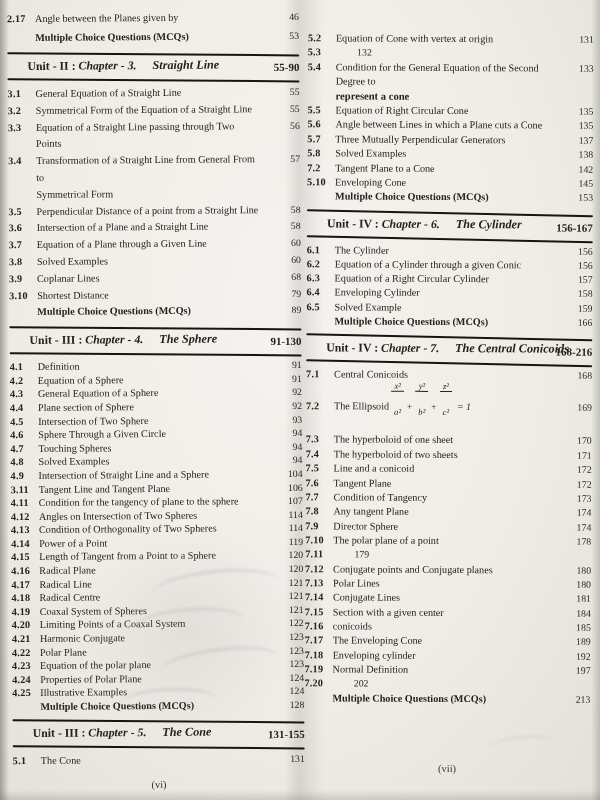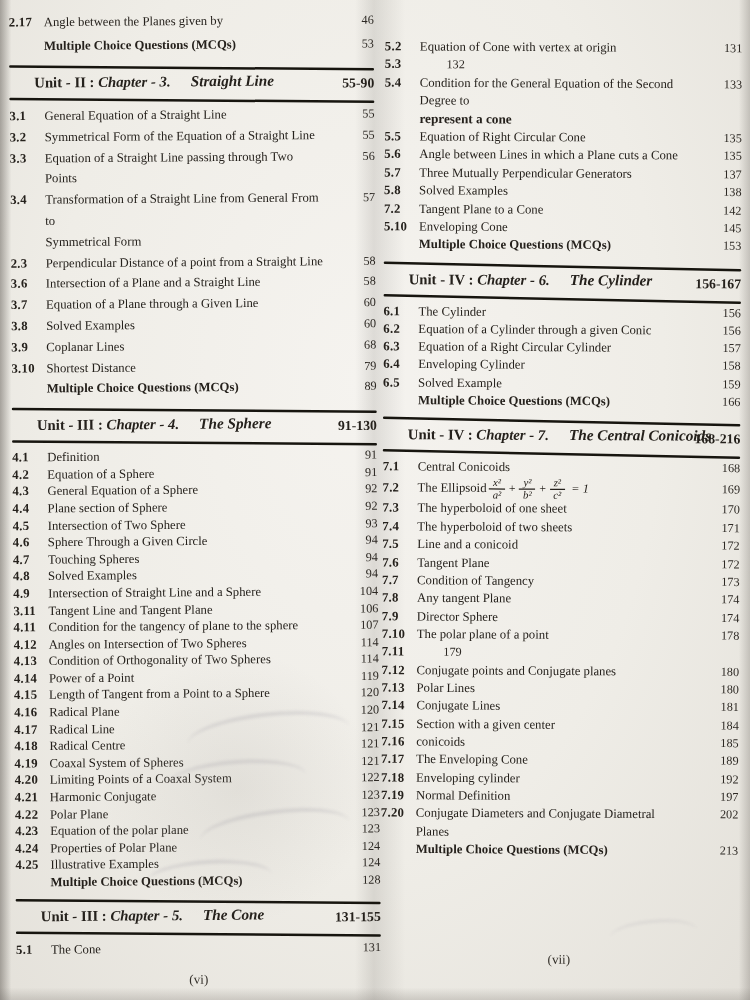--- a/index.html
+++ b/index.html
@@ -31,21 +31,21 @@
 
   .sec-header{position:relative;margin:5px 0 6px 0;}
   .rule{height:2px;background:#17150f;border-radius:2px;transform:rotate(0.9deg);transform-origin:left center;}
   .hline{position:relative;padding-left:20px;height:24px;line-height:24px;font-size:11.8px;font-weight:bold;}
   .hline .chap,.hline .ctitle{font-style:italic;}
   .hline .ctitle{margin-left:16px;font-size:12.2px;}
   .range{position:absolute;right:0px;top:3px;font-size:11px;font-weight:bold;font-style:normal;}
 
   .frac{display:inline-block;vertical-align:middle;text-align:center;font-style:italic;font-size:8.6px;line-height:1.05;margin:0 2px;}
   .frac .fn{display:block;border-bottom:1px solid #25211c;padding:0 3px;}
-  .frac .fd{display:block;padding:0 3px;}
+  .frac .fd{display:block;padding:16px 3px;}
   .op{margin:0 1px;font-size:9.5px;}
   .rhs{margin-left:3px;font-size:9.8px;font-style:italic;}
 
   .footer{position:absolute;left:0;right:0;text-align:center;font-size:10.5px;color:#34302a;}
   .page[data-side="left"] .footer{bottom:10px;}
   .page[data-side="right"] .footer{bottom:26px;}
 
   .smudge{position:absolute;pointer-events:none;opacity:.13;filter:blur(1.4px);border-radius:50%;}
   .sm-a{left:150px;top:570px;width:130px;height:34px;border-top:3px solid #4a4660;transform:rotate(-6deg);}
   .sm-b{left:135px;top:608px;width:110px;height:28px;border-top:3px solid #55506a;transform:rotate(-4deg);}
@@ -93,21 +93,21 @@
             <span class="num">3.3</span>
             <span class="ttl"><span class="t1">Equation of a Straight Line passing through Two Points</span></span>
             <span class="pg">56</span>
           </div>
           <div class="row">
             <span class="num">3.4</span>
             <span class="ttl"><span class="t1">Transformation of a Straight Line from General From to</span><span class="t2">Symmetrical Form</span></span>
             <span class="pg">57</span>
           </div>
           <div class="row">
-            <span class="num">2.3</span>
+            <span class="num">3.5</span>
             <span class="ttl"><span class="t1">Perpendicular Distance of a point from a Straight Line</span></span>
             <span class="pg">58</span>
           </div>
           <div class="row">
             <span class="num">3.6</span>
             <span class="ttl"><span class="t1">Intersection of a Plane and a Straight Line</span></span>
             <span class="pg">58</span>
           </div>
           <div class="row">
             <span class="num">3.7</span>
@@ -472,21 +472,20 @@
             <span class="ttl"><span class="t1">Enveloping cylinder</span></span>
             <span class="pg">192</span>
           </div>
           <div class="row">
             <span class="num">7.19</span>
             <span class="ttl"><span class="t1">Normal Definition</span></span>
             <span class="pg">197</span>
           </div>
           <div class="row">
             <span class="num">7.20</span>
-            <span class="ttl"><span class="t1">Conjugate Diameters and Conjugate Diametral Planes</span></span>
             <span class="pg">202</span>
           </div>
           <div class="row mcq">
             <span class="num"></span>
             <span class="ttl"><span class="t1">Multiple Choice Questions (MCQs)</span></span>
             <span class="pg">213</span>
           </div>
         </div>
       </div>
     <div class="footer">(vii)</div>

